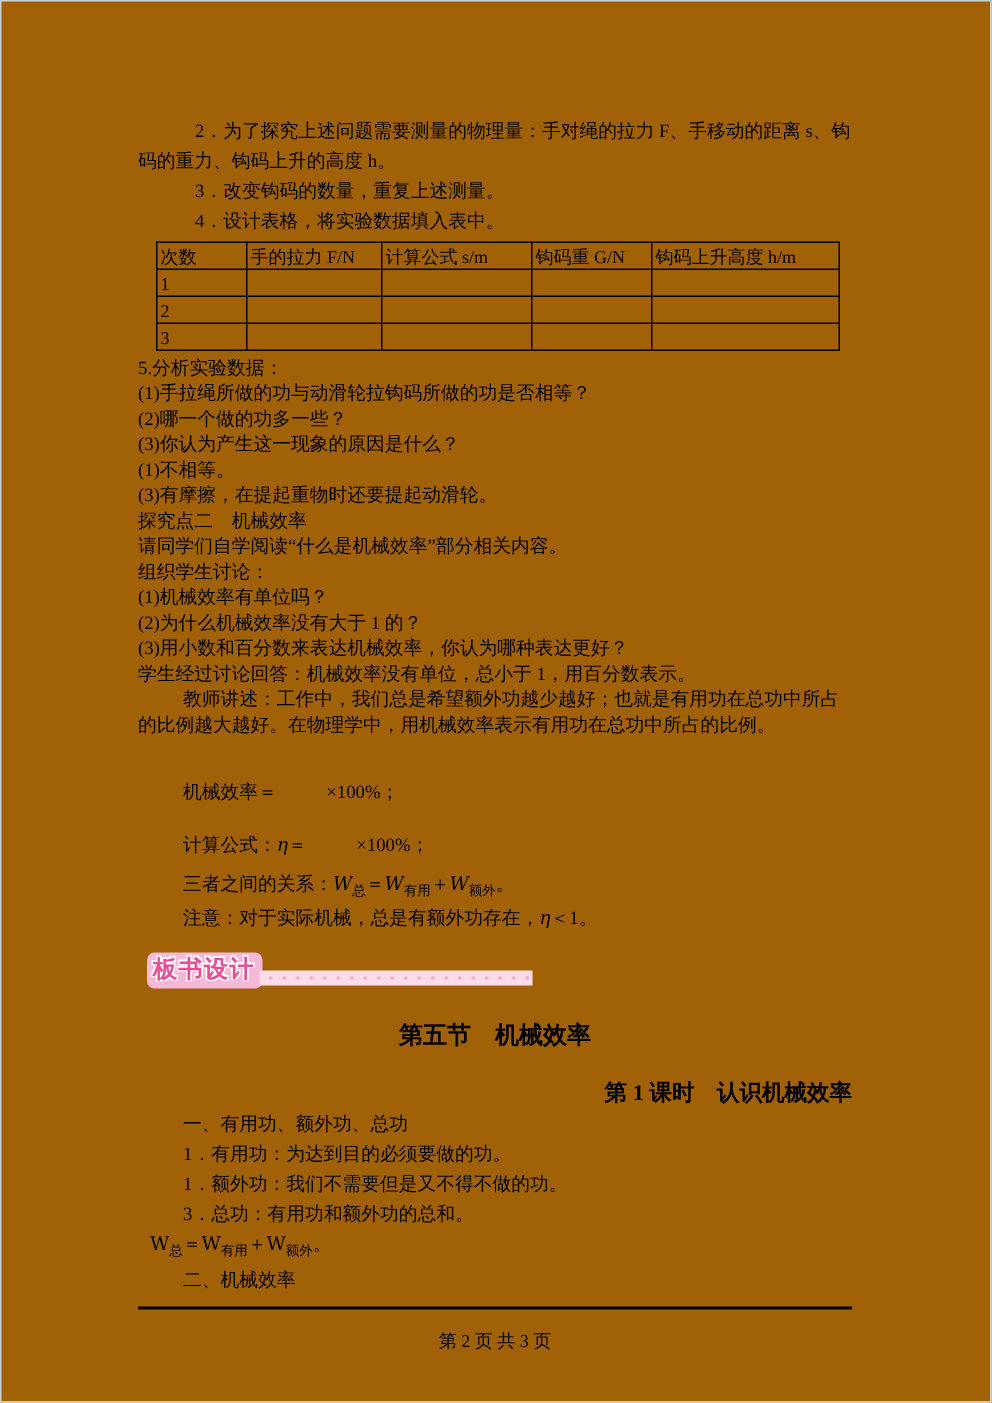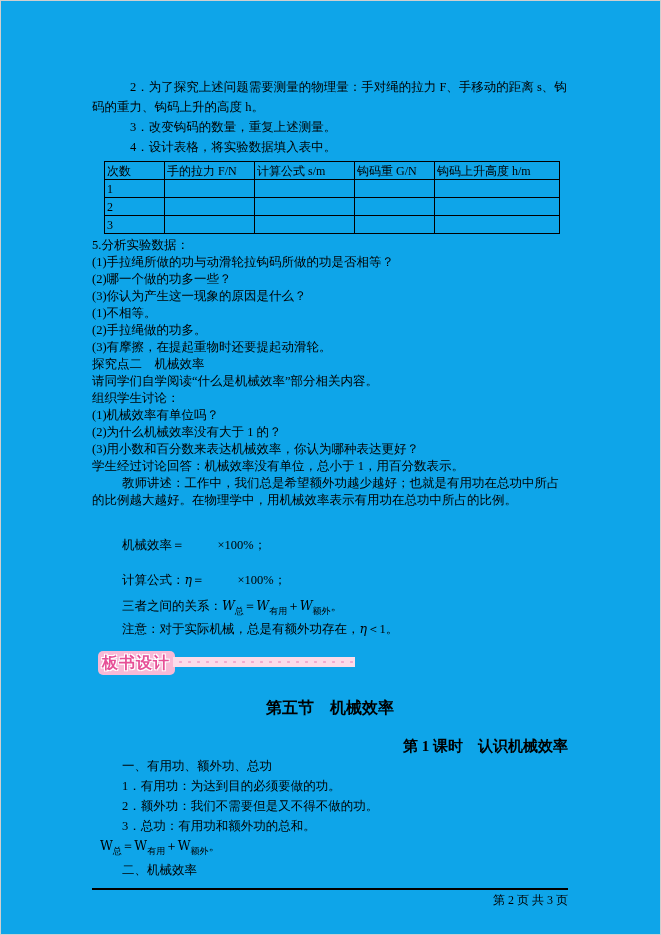--- a/index.html
+++ b/index.html
@@ -1,21 +1,21 @@
 <!DOCTYPE html>
 <html><head>
 <meta charset="utf-8">
 <style>
   * { box-sizing: border-box; }
   html,body { margin:0; padding:0; background:#ffffff; }
   .page {
     position: relative;
     width: 661px;
     height: 935px;
-    background: #0ea5e9;
+    background: #a16207;
     border: 1px solid #cfcfcf;
     font-family: "Liberation Serif", "DejaVu Serif", serif;
     color: #000;
     overflow: hidden;
   }
   .content { padding: 76px 92px 0 91px; }
 
   p { margin: 0; font-size: 12.5px; line-height: 17px; }
   p.ind  { text-indent: 30px; }
   p.step { text-indent: 38px; line-height: 20px; }
@@ -47,21 +47,21 @@
 
   .frow1 { margin-top: 28px; text-indent: 30px; }
   .frow2 { margin-top: 17px; text-indent: 30px; }
   .blank { display: inline-block; width: 33px; }
   .relation-row { margin-top: 8px; text-indent: 30px; }
   .note-row { text-indent: 30px; }
 
   .banner {
     margin: 13px 0 0 6px;
     display: flex;
-    align-items: center;
+    align-items: flex-end;
     height: 25px;
   }
   .banner-text {
     font-weight: bold;
     font-size: 16px;
     line-height: 22px;
     color: #e64f96;
     background: #f8b9d6;
     border-radius: 5px;
     padding: 1px 5px 1px 4px;
@@ -85,22 +85,22 @@
   .board p { line-height: 20px; }
   .board p.wline { text-indent: 8px; font-size: 12.5px; }
   .board p.bind { text-indent: 30px; }
 
   .footer-rule {
     border: none;
     border-top: 2px solid #000;
     margin: 8px 0 0 0;
   }
   .footer-text {
-    text-align: right;
-    margin-top: 2px;
+    text-align: center;
+    margin-top: 13px;
     font-size: 12px;
   }
 </style>
 </head>
 <body>
 
 <div class="page">
   <div class="content">
 
     <p class="step">2．为了探究上述问题需要测量的物理量：手对绳的拉力 F、手移动的距离 s、钩码的重力、钩码上升的高度 h。</p>
@@ -145,21 +145,20 @@
         <td></td>
       </tr>
     </tbody>
       </table>
 
     <p>5.分析实验数据：</p>
     <p>(1)手拉绳所做的功与动滑轮拉钩码所做的功是否相等？</p>
     <p>(2)哪一个做的功多一些？</p>
     <p>(3)你认为产生这一现象的原因是什么？</p>
     <p>(1)不相等。</p>
-    <p>(2)手拉绳做的功多。</p>
     <p>(3)有摩擦，在提起重物时还要提起动滑轮。</p>
 
     <p>探究点二　机械效率</p>
     <p>请同学们自学阅读“什么是机械效率”部分相关内容。</p>
     <p>组织学生讨论：</p>
     <p>(1)机械效率有单位吗？</p>
     <p>(2)为什么机械效率没有大于 1 的？</p>
     <p>(3)用小数和百分数来表达机械效率，你认为哪种表达更好？</p>
     <p>学生经过讨论回答：机械效率没有单位，总小于 1，用百分数表示。</p>
     <p class="ind">教师讲述：工作中，我们总是希望额外功越少越好；也就是有用功在总功中所占的比例越大越好。在物理学中，用机械效率表示有用功在总功中所占的比例。</p>
@@ -175,21 +174,21 @@
     <div class="banner">
       <span class="banner-text">板书设计</span>
       <span class="banner-strip"></span>
     </div>
 
     <div class="board">
       <p class="h1">第五节　机械效率</p>
       <p class="h2">第 1 课时　认识机械效率</p>
       <p class="bind">一、有用功、额外功、总功</p>
       <p class="bind">1．有用功：为达到目的必须要做的功。</p>
-      <p class="bind">2．额外功：我们不需要但是又不得不做的功。</p>
+      <p class="bind">1．额外功：我们不需要但是又不得不做的功。</p>
       <p class="bind">3．总功：有用功和额外功的总和。</p>
       <p class="wline"><span class="wup">W</span><sub>总</sub><span>＝</span><span class="wup">W</span><sub>有用</sub><span>＋</span><span class="wup">W</span><sub>额外</sub><span>。</span></p>
       <p class="bind">二、机械效率</p>
     </div>
 
     <hr class="footer-rule">
     <p class="footer-text">第 2 页 共 3 页</p>
 
   </div>
 </div>

